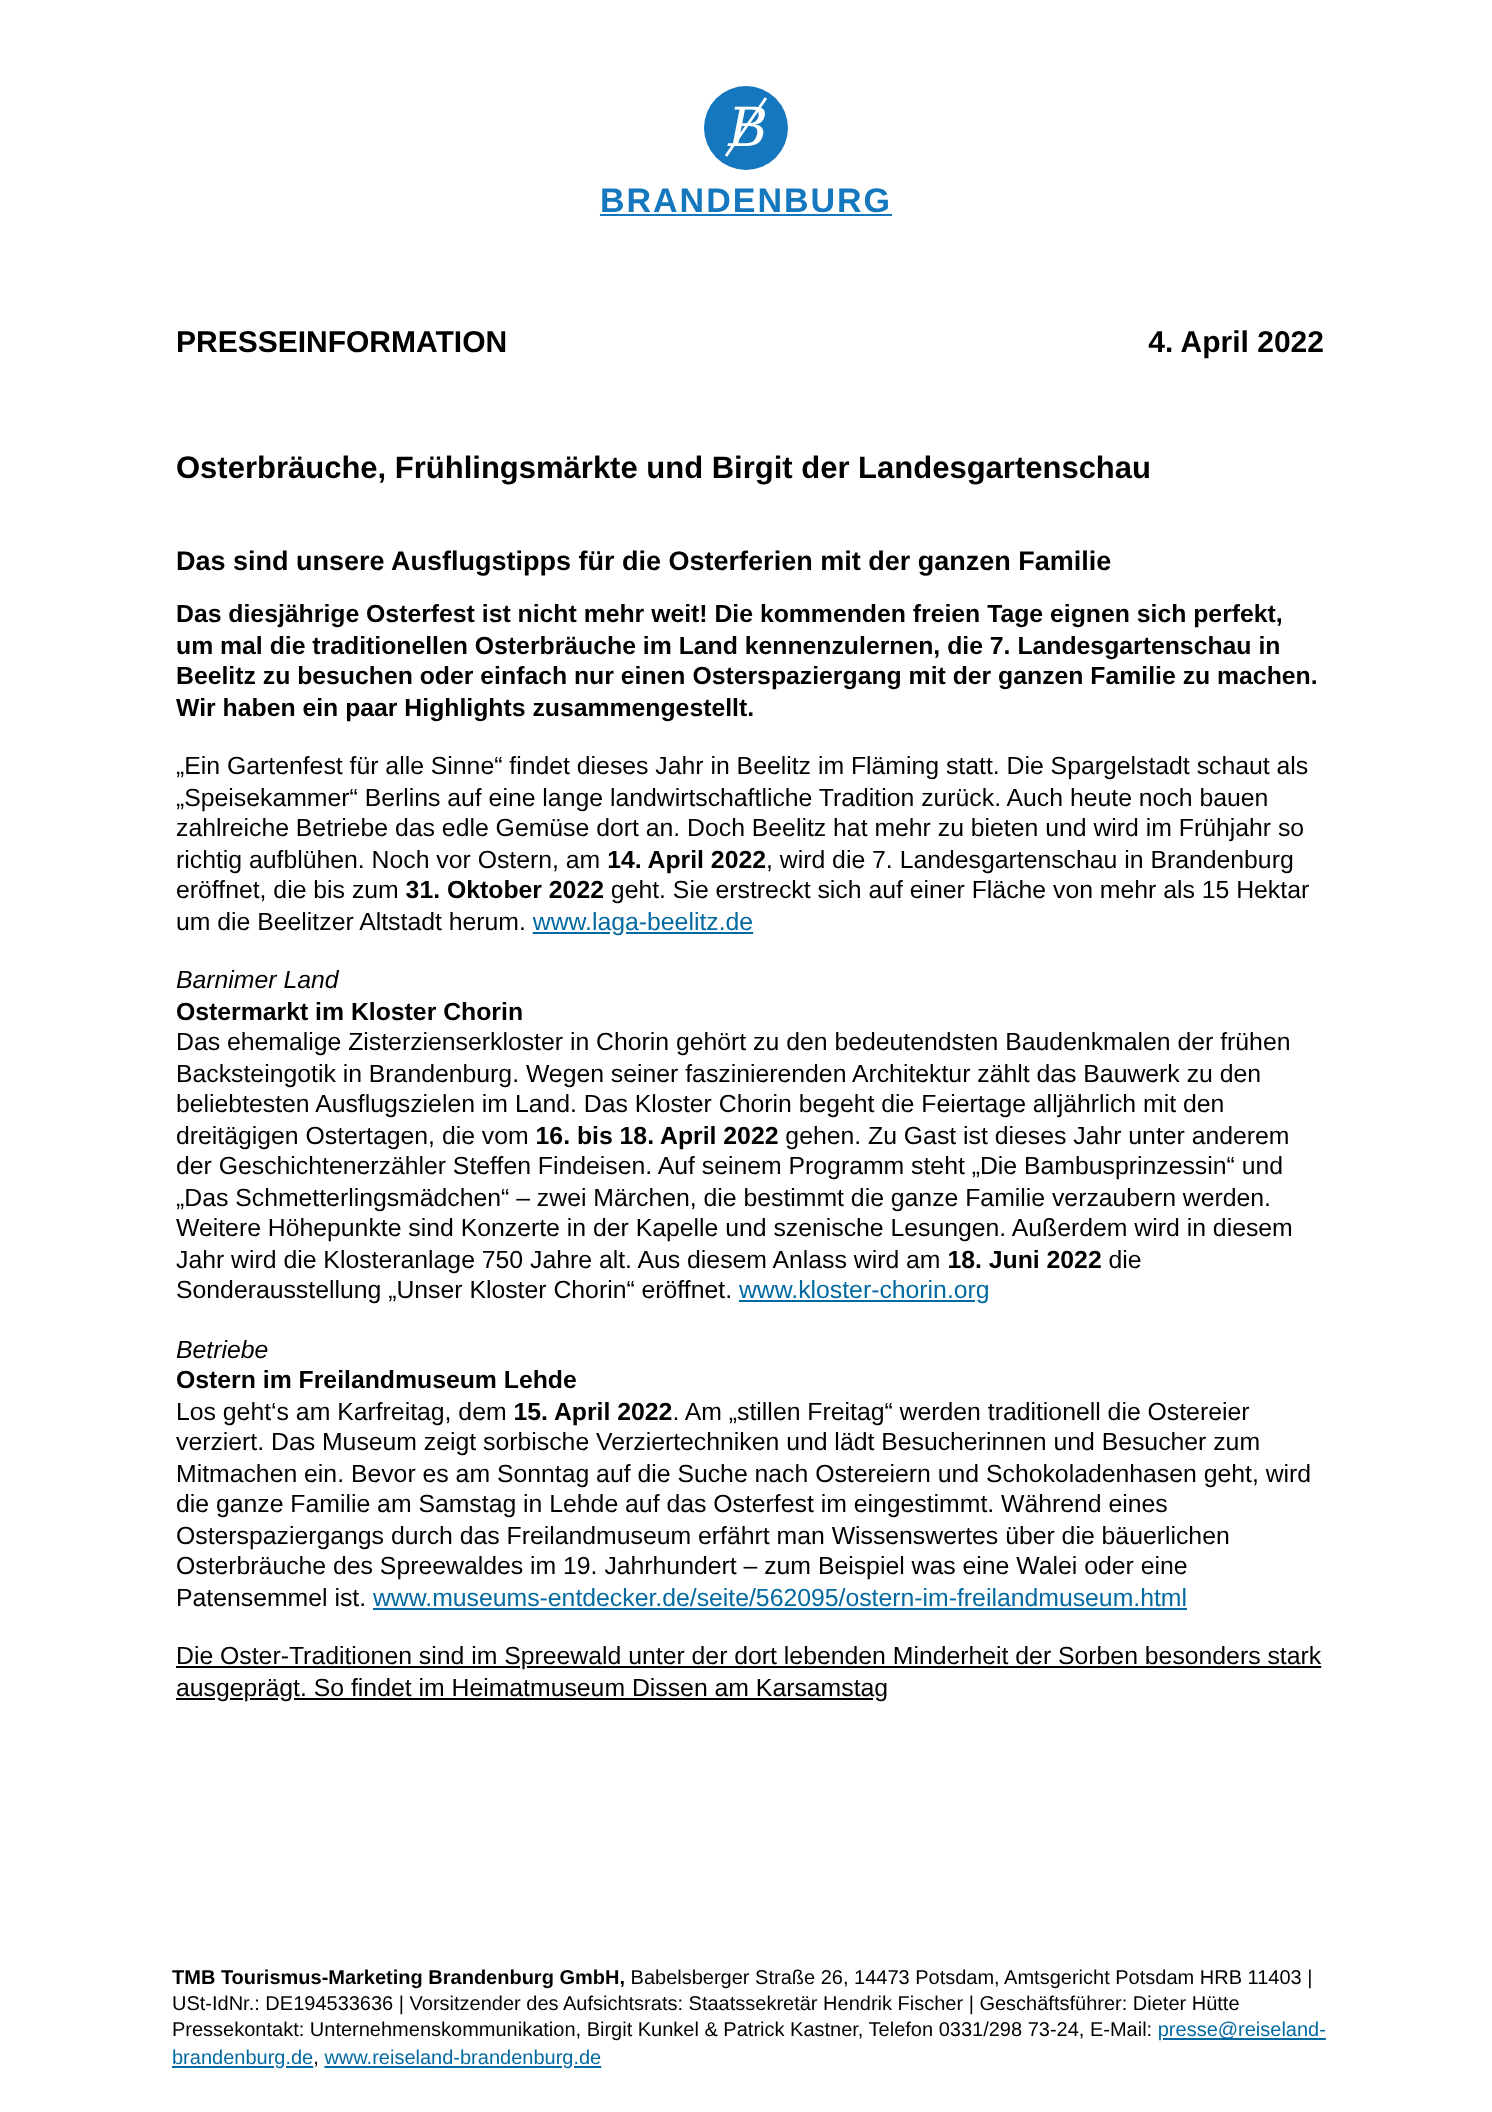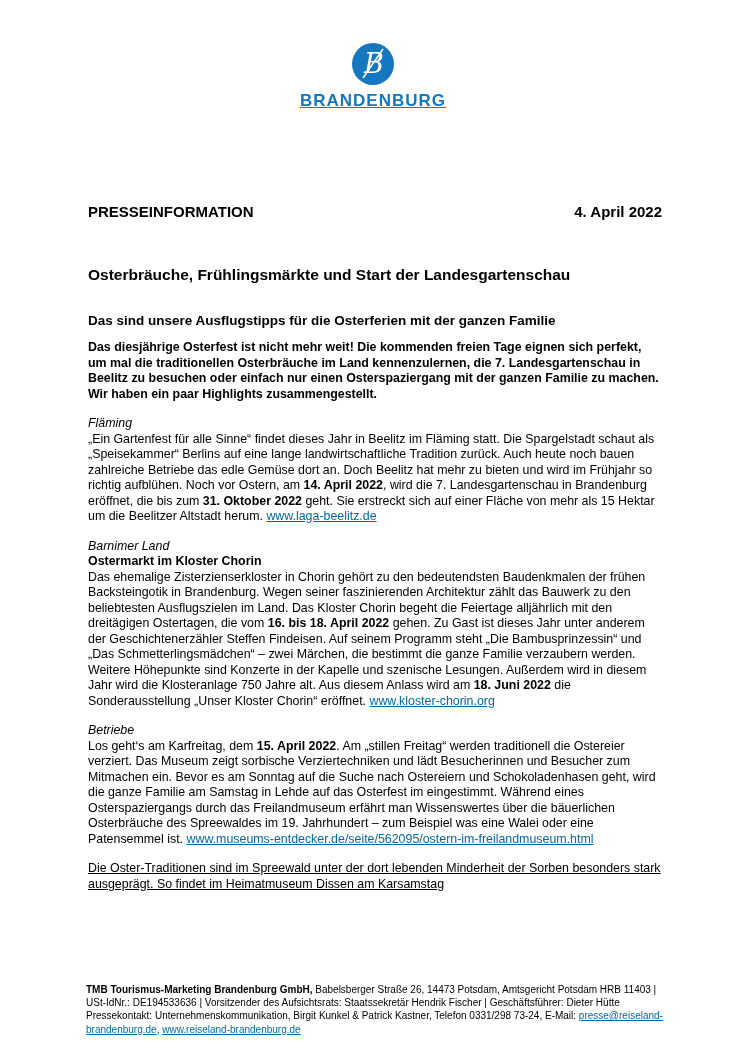--- a/index.html
+++ b/index.html
@@ -26,21 +26,21 @@
     color: #1577BD;
     text-decoration: underline;
   }
   
   .content {
     margin: 0 84px 0 88px;   
     font-size: 12.4px;
     line-height: 15.5px;
   }
   .press-row {
-    margin-top: 92px;
+    margin-top: 52px;
     display: flex;
     justify-content: space-between;
     font-size: 15px;
     font-weight: bold;
     line-height: 18px;
   }
   .doc-title {
     margin: 44px 0 0 0;
     font-size: 15.5px;
     font-weight: bold;
@@ -93,38 +93,38 @@
     <div class="brand-wordmark">BRANDENBURG</div>
   </div>
 
   <div class="content">
 
     <div class="press-row">
       <span>PRESSEINFORMATION</span>
       <span>4. April 2022</span>
     </div>
 
-    <h1 class="doc-title">Osterbräuche, Frühlingsmärkte und Start der Landesgartenschau</h1>
+    <h1 class="doc-title">Osterbräuche, Frühlingsmärkte und Birgit der Landesgartenschau</h1>
     <h2 class="doc-subtitle">Das sind unsere Ausflugstipps für die Osterferien mit der ganzen Familie</h2>
 
     <p class="intro">Das diesjährige Osterfest ist nicht mehr weit! Die kommenden freien Tage eignen sich perfekt, um mal die traditionellen Osterbräuche im Land kennenzulernen, die 7. Landesgartenschau in Beelitz zu besuchen oder einfach nur einen Osterspaziergang mit der ganzen Familie zu machen. Wir haben ein paar Highlights zusammengestellt.</p>
 
     <div class="section">
-      <div class="region-label">Fläming</div>
       <p class="section-body"><span>„Ein Gartenfest für alle Sinne“ findet dieses Jahr in Beelitz im Fläming statt. Die Spargelstadt schaut als „Speisekammer“ Berlins auf eine lange landwirtschaftliche Tradition zurück. Auch heute noch bauen zahlreiche Betriebe das edle Gemüse dort an. Doch Beelitz hat mehr zu bieten und wird im Frühjahr so richtig aufblühen. Noch vor Ostern, am </span><span class="b">14. April 2022</span><span>, wird die 7. Landesgartenschau in Brandenburg eröffnet, die bis zum </span><span class="b">31. Oktober 2022</span><span> geht. Sie erstreckt sich auf einer Fläche von mehr als 15 Hektar um die Beelitzer Altstadt herum. </span><a class="doc-link" href="#">www.laga-beelitz.de</a></p>
     </div>
 
     <div class="section">
       <div class="region-label">Barnimer Land</div>
       <div class="section-heading">Ostermarkt im Kloster Chorin</div>
       <p class="section-body"><span>Das ehemalige Zisterzienserkloster in Chorin gehört zu den bedeutendsten Baudenkmalen der frühen Backsteingotik in Brandenburg. Wegen seiner faszinierenden Architektur zählt das Bauwerk zu den beliebtesten Ausflugszielen im Land. Das Kloster Chorin begeht die Feiertage alljährlich mit den dreitägigen Ostertagen, die vom </span><span class="b">16. bis 18. April 2022</span><span> gehen. Zu Gast ist dieses Jahr unter anderem der Geschichtenerzähler Steffen Findeisen. Auf seinem Programm steht „Die Bambusprinzessin“ und „Das Schmetterlingsmädchen“ – zwei Märchen, die bestimmt die ganze Familie verzaubern werden. Weitere Höhepunkte sind Konzerte in der Kapelle und szenische Lesungen. Außerdem wird in diesem Jahr wird die Klosteranlage 750 Jahre alt. Aus diesem Anlass wird am </span><span class="b">18. Juni 2022</span><span> die Sonderausstellung „Unser Kloster Chorin“ eröffnet. </span><a class="doc-link" href="#">www.kloster-chorin.org</a></p>
     </div>
 
     <div class="section">
       <div class="region-label">Betriebe</div>
+      <div class="section-heading">Ostern im Freilandmuseum Lehde</div>
       <p class="section-body"><span>Los geht‘s am Karfreitag, dem </span><span class="b">15. April 2022</span><span>. Am „stillen Freitag“ werden traditionell die Ostereier verziert. Das Museum zeigt sorbische Verziertechniken und lädt Besucherinnen und Besucher zum Mitmachen ein. Bevor es am Sonntag auf die Suche nach Ostereiern und Schokoladenhasen geht, wird die ganze Familie am Samstag in Lehde auf das Osterfest im eingestimmt. Während eines Osterspaziergangs durch das Freilandmuseum erfährt man Wissenswertes über die bäuerlichen Osterbräuche des Spreewaldes im 19. Jahrhundert – zum Beispiel was eine Walei oder eine Patensemmel ist. </span><a class="doc-link" href="#">www.museums-entdecker.de/seite/562095/ostern-im-freilandmuseum.html</a></p>
     </div>
 
     <p class="closing">Die Oster-Traditionen sind im Spreewald unter der dort lebenden Minderheit der Sorben besonders stark ausgeprägt. So findet im Heimatmuseum Dissen am Karsamstag</p>
 
   </div>
 
   <div class="footer"><span class="b">TMB Tourismus-Marketing Brandenburg GmbH,</span><span> Babelsberger Straße 26, 14473 Potsdam, Amtsgericht Potsdam HRB 11403 | USt-IdNr.: DE194533636 | Vorsitzender des Aufsichtsrats: Staatssekretär Hendrik Fischer | Geschäftsführer: Dieter Hütte Pressekontakt: Unternehmenskommunikation, Birgit Kunkel &amp; Patrick Kastner, Telefon 0331/298 73-24, E-Mail: </span><a class="doc-link" href="#">presse@reiseland-brandenburg.de</a><span>, </span><a class="doc-link" href="#">www.reiseland-brandenburg.de</a></div>
 
 </div>

